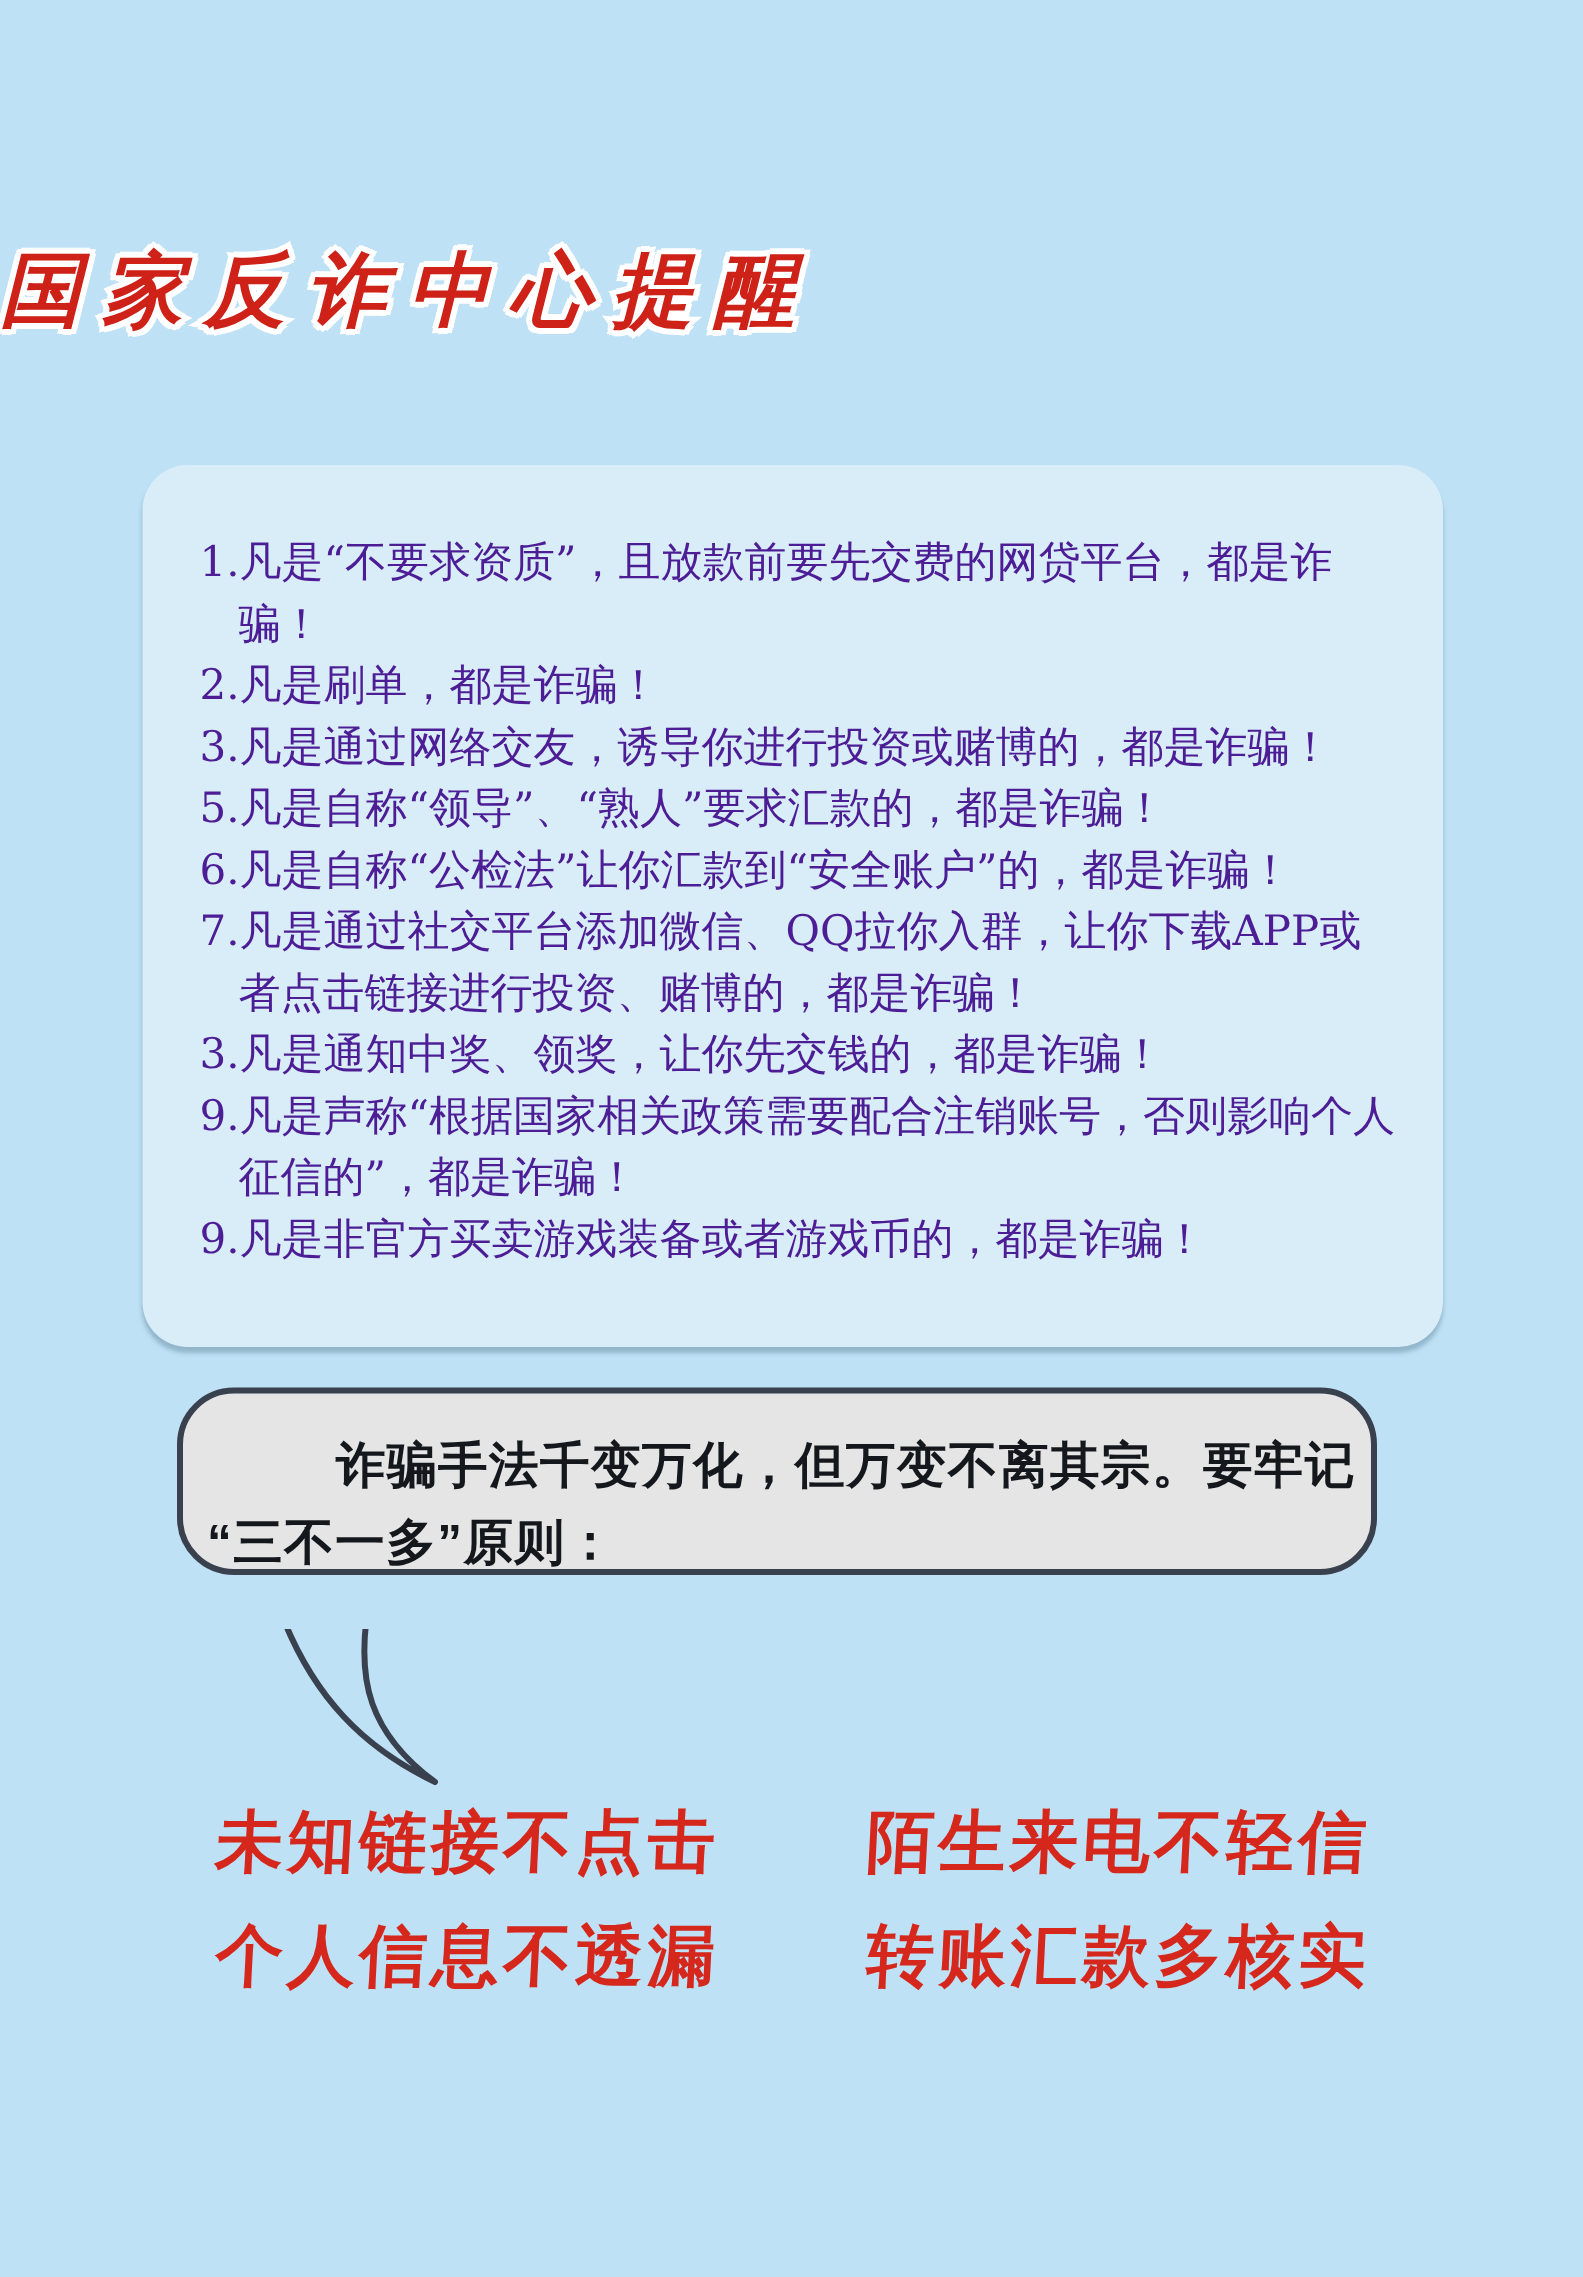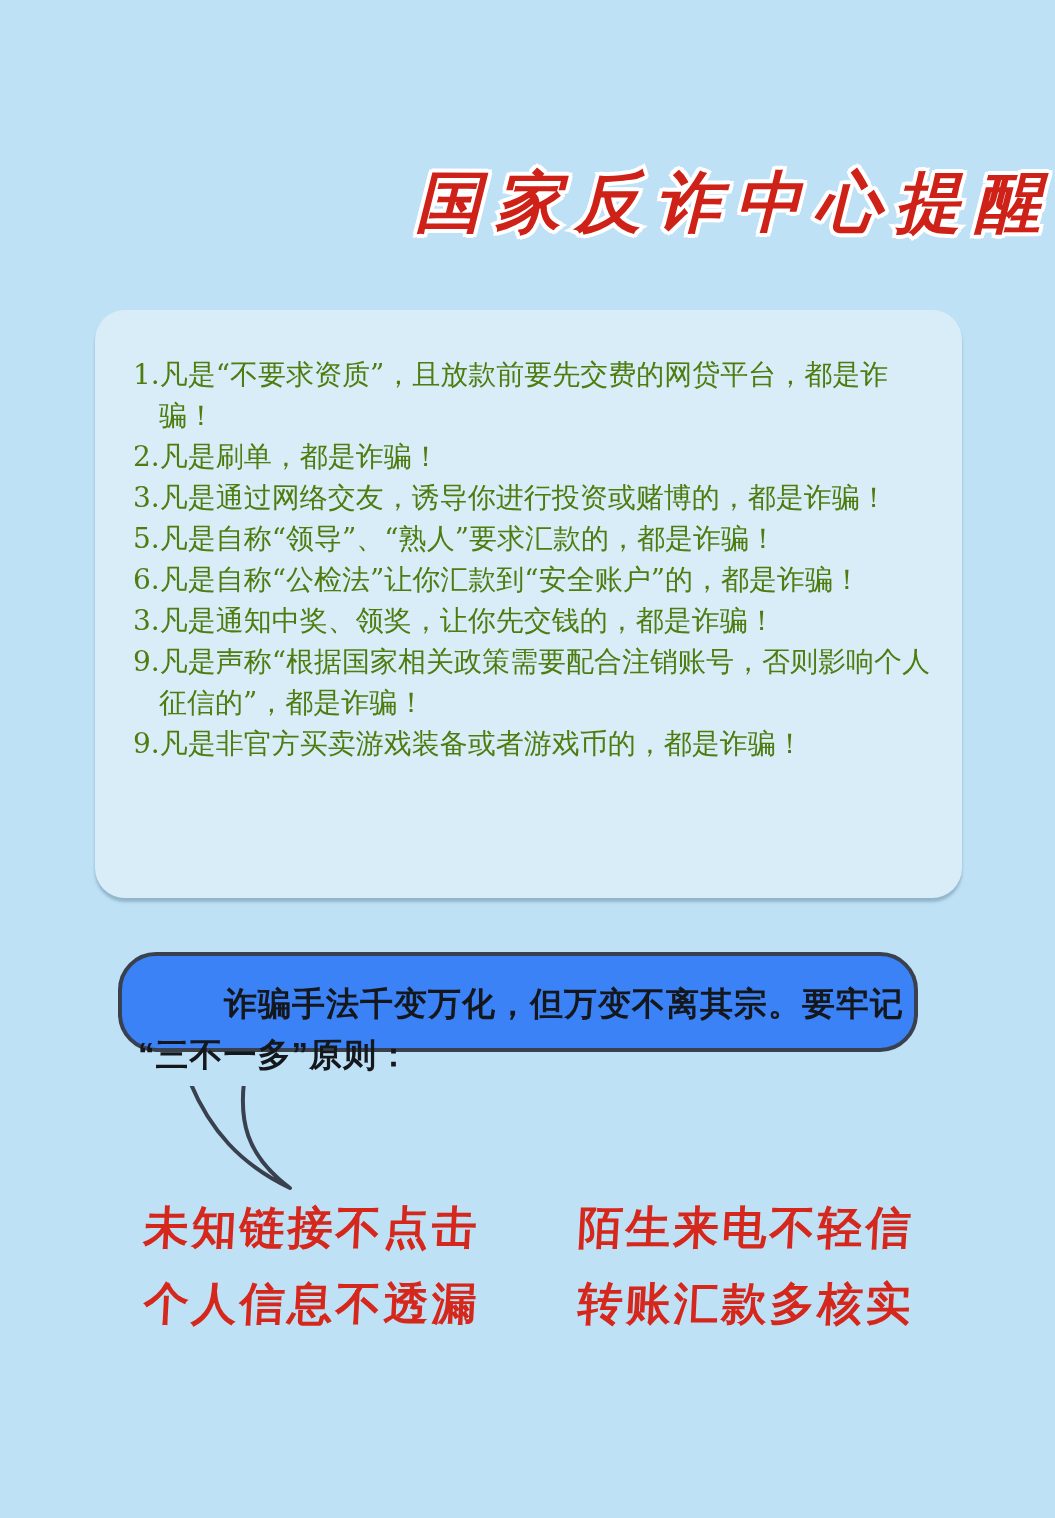--- a/index.html
+++ b/index.html
@@ -11,25 +11,25 @@
     overflow: hidden;
     font-family: "Liberation Sans", sans-serif;
   }
 
   
   .poster-title {
     position: absolute;
     top: 158px;
     left: 0;
     width: 100%;
-    text-align: right;
+    text-align: left;
     font-family: "DejaVu Serif", serif;
     font-weight: bold;
     font-style: italic;
-    font-size: 66px;
+    font-size: 54px;
     letter-spacing: 14px;
     color: #ce2118;
     -webkit-text-stroke: 6px #ffffff;
     paint-order: stroke fill;
     text-shadow:
       -3px -3px 0 #fff, 3px -3px 0 #fff, -3px 3px 0 #fff, 3px 3px 0 #fff,
       0 -4px 0 #fff, 0 4px 0 #fff, -4px 0 0 #fff, 4px 0 0 #fff;
   }
 
   
@@ -42,37 +42,37 @@
     box-sizing: border-box;
     background: #d9edf9;
     border-radius: 30px;
     box-shadow: 0 4px 3px rgba(110, 145, 168, 0.55);
     padding: 44px 28px 0 38px;
   }
   .rule-item {
     font-family: "DejaVu Serif", serif;
     font-size: 28px;
     line-height: 41px;
-    color: #4d7c0f;
+    color: #4c1d95;
     padding-left: 26px;
     text-indent: -26px;
     margin: 0;
   }
 
   
   .speech-bubble {
     position: absolute;
     left: 118px;
-    top: 952px;
+    top: 925px;
     width: 800px;
-    height: 100px;
+    height: 125px;
     box-sizing: border-box;
     border: 4px solid #3a414e;
     border-radius: 38px;
-    background: #3b82f6;
+    background: #e5e5e5;
     padding: 22px 28px 0 16px;
   }
   .bubble-line {
     font-family: "Liberation Sans", sans-serif;
     font-weight: bold;
     font-size: 33px;
     line-height: 51px;
     color: #14171c;
     letter-spacing: 1px;
     white-space: nowrap;
@@ -112,20 +112,21 @@
 <body>
 
 <div class="poster-title">国家反诈中心提醒</div>
 
 <div class="rules-card">
   <p class="rule-item">1.凡是“不要求资质”，且放款前要先交费的网贷平台，都是诈骗！</p>
   <p class="rule-item">2.凡是刷单，都是诈骗！</p>
   <p class="rule-item">3.凡是通过网络交友，诱导你进行投资或赌博的，都是诈骗！</p>
   <p class="rule-item">5.凡是自称“领导”、“熟人”要求汇款的，都是诈骗！</p>
   <p class="rule-item">6.凡是自称“公检法”让你汇款到“安全账户”的，都是诈骗！</p>
+  <p class="rule-item">7.凡是通过社交平台添加微信、QQ拉你入群，让你下载APP或者点击链接进行投资、赌博的，都是诈骗！</p>
   <p class="rule-item">3.凡是通知中奖、领奖，让你先交钱的，都是诈骗！</p>
   <p class="rule-item">9.凡是声称“根据国家相关政策需要配合注销账号，否则影响个人征信的”，都是诈骗！</p>
   <p class="rule-item">9.凡是非官方买卖游戏装备或者游戏币的，都是诈骗！</p>
 </div>
 
 <div class="speech-bubble">
   <div class="bubble-line first">诈骗手法千变万化，但万变不离其宗。要牢记</div>
   <div class="bubble-line">“三不一多”原则：</div>
 </div>
 

